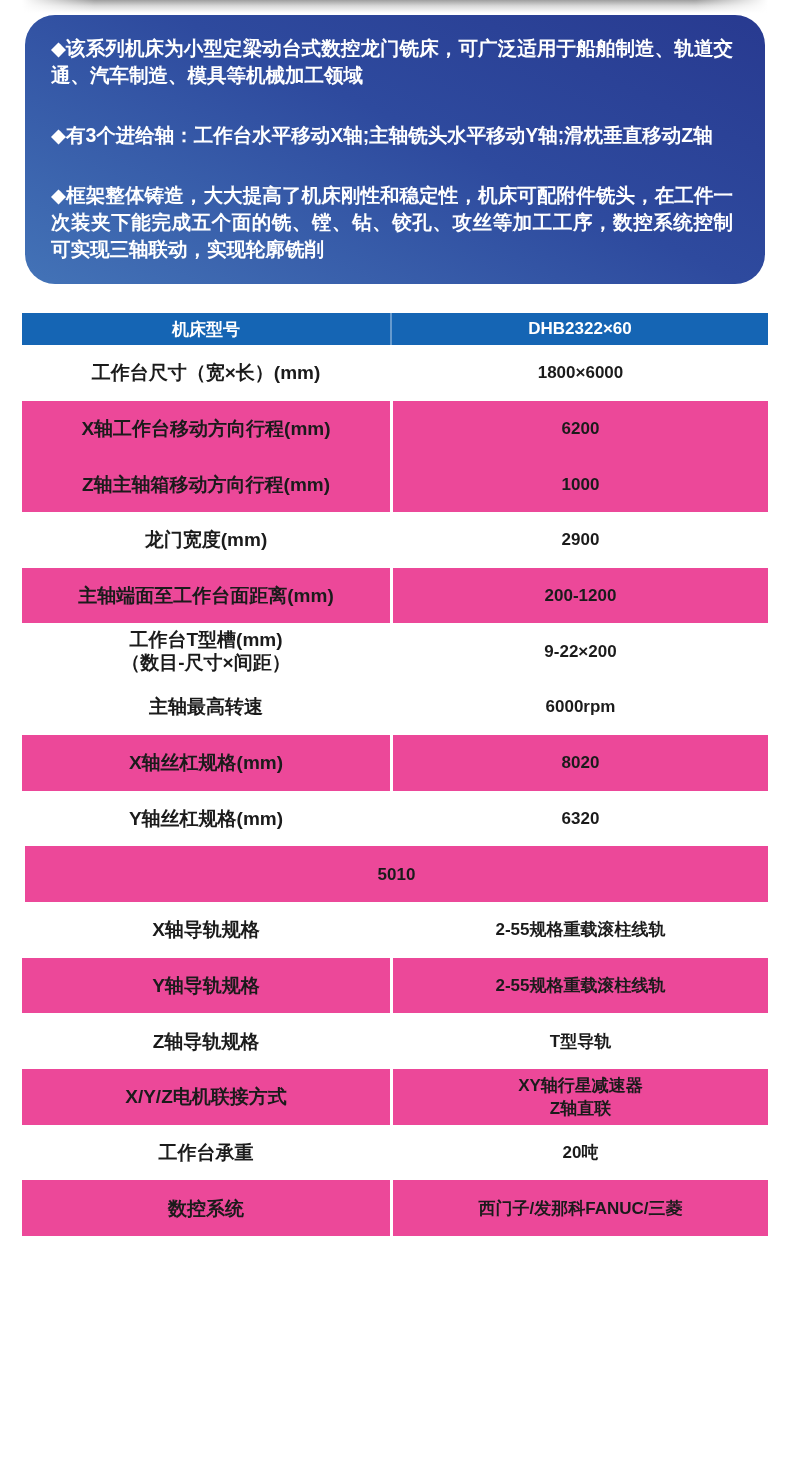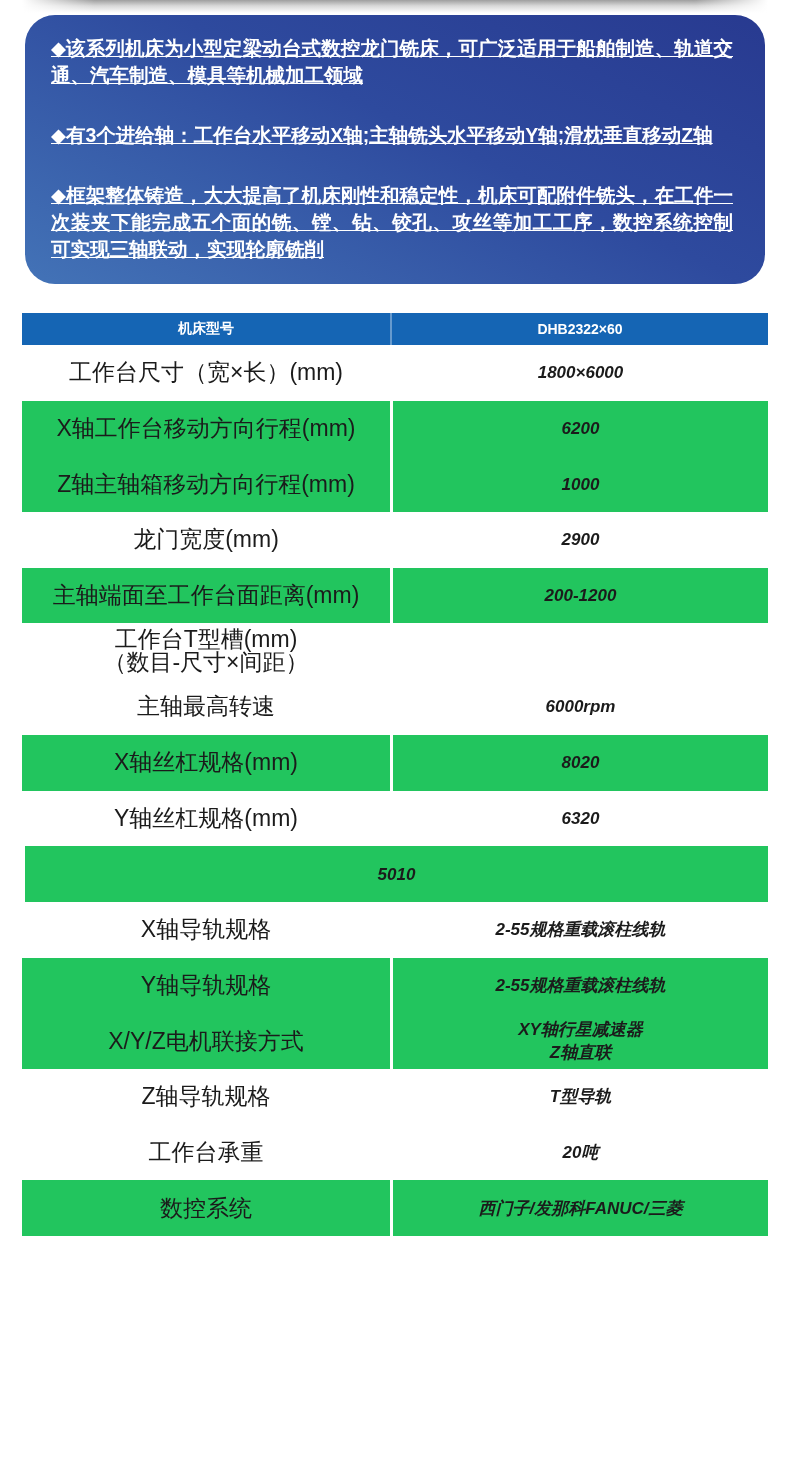--- a/index.html
+++ b/index.html
@@ -35,35 +35,34 @@
     background: linear-gradient(205deg, #283a90 0%, #2e4a9e 45%, #4373b7 100%);
     color: #ffffff;
     padding: 20px 24px 0 26px;
     font-size: 19.5px;
     line-height: 27px;
     font-weight: 600;
   }
   .intro-panel p {
     margin: 0 8px 33px 0;
     text-align: justify;
-    text-decoration: underline;
   }
   
   .spec-table {
     position: absolute;
     left: 22px; top: 313px;
     width: 746px;
     color: #1b1b1b;
   }
   .thead {
     display: flex;
     height: 32px;
     background: #1565b4;
     color: #ffffff;
-    font-size: 14px;
+    font-size: 17px;
     font-weight: 700;
   }
   .col-label {
     width: 368px;
     box-sizing: border-box;
     display: flex;
     flex-direction: column;
     align-items: center;
     justify-content: center;
     text-align: center;
@@ -76,24 +75,24 @@
     align-items: center;
     justify-content: center;
     text-align: center;
   }
   .thead .col-value { border-left: 2px solid rgba(255,255,255,0.35); }
   .row {
     display: flex;
     height: 55.7px;
     background: #ffffff;
   }
-  .row.alt { background: #22c55e; }
+  .row.alt { background: #ec4899; }
   .row .col-value { border-left: 3px solid #ffffff; }
-  .row .col-label { font-size: 23px; font-weight: 400; line-height: 23px; }
-  .row .col-value { font-size: 17px; font-weight: 600; line-height: 23px; font-style: italic; }
+  .row .col-label { font-size: 19px; font-weight: 700; line-height: 23px; }
+  .row .col-value { font-size: 17px; font-weight: 600; line-height: 23px; }
 </style>
 </head>
 <body>
 
 <div class="page">
   <div class="top-shadow"></div>
 
   <section class="intro-panel">
     <p>◆该系列机床为小型定梁动台式数控龙门铣床，可广泛适用于船舶制造、轨道交通、汽车制造、模具等机械加工领域</p>
     <p>◆有3个进给轴：工作台水平移动X轴;主轴铣头水平移动Y轴;滑枕垂直移动Z轴</p>
@@ -154,20 +153,24 @@
     <div class="col-value">
       <div class="l1">200-1200</div>
 
     </div>
   </div>
         <div class="row">
     <div class="col-label">
       <div class="l1">工作台T型槽(mm)</div>
       <div class="l2">（数目-尺寸×间距）</div>
     </div>
+    <div class="col-value">
+      <div class="l1">9-22×200</div>
+
+    </div>
   </div>
         <div class="row">
     <div class="col-label">
       <div class="l1">主轴最高转速</div>
 
     </div>
     <div class="col-value">
       <div class="l1">6000rpm</div>
 
     </div>
@@ -208,41 +211,41 @@
 
     </div>
   </div>
         <div class="row alt">
     <div class="col-label">
       <div class="l1">Y轴导轨规格</div>
 
     </div>
     <div class="col-value">
       <div class="l1">2-55规格重载滚柱线轨</div>
+
+    </div>
+  </div>
+        <div class="row">
+    <div class="col-label">
+      <div class="l1">Z轴导轨规格</div>
+
+    </div>
+    <div class="col-value">
+      <div class="l1">T型导轨</div>
 
     </div>
   </div>
         <div class="row alt">
     <div class="col-label">
       <div class="l1">X/Y/Z电机联接方式</div>
 
     </div>
     <div class="col-value">
       <div class="l1">XY轴行星减速器</div>
       <div class="l2">Z轴直联</div>
-    </div>
-  </div>
-        <div class="row">
-    <div class="col-label">
-      <div class="l1">Z轴导轨规格</div>
-
-    </div>
-    <div class="col-value">
-      <div class="l1">T型导轨</div>
-
     </div>
   </div>
         <div class="row">
     <div class="col-label">
       <div class="l1">工作台承重</div>
 
     </div>
     <div class="col-value">
       <div class="l1">20吨</div>
 

